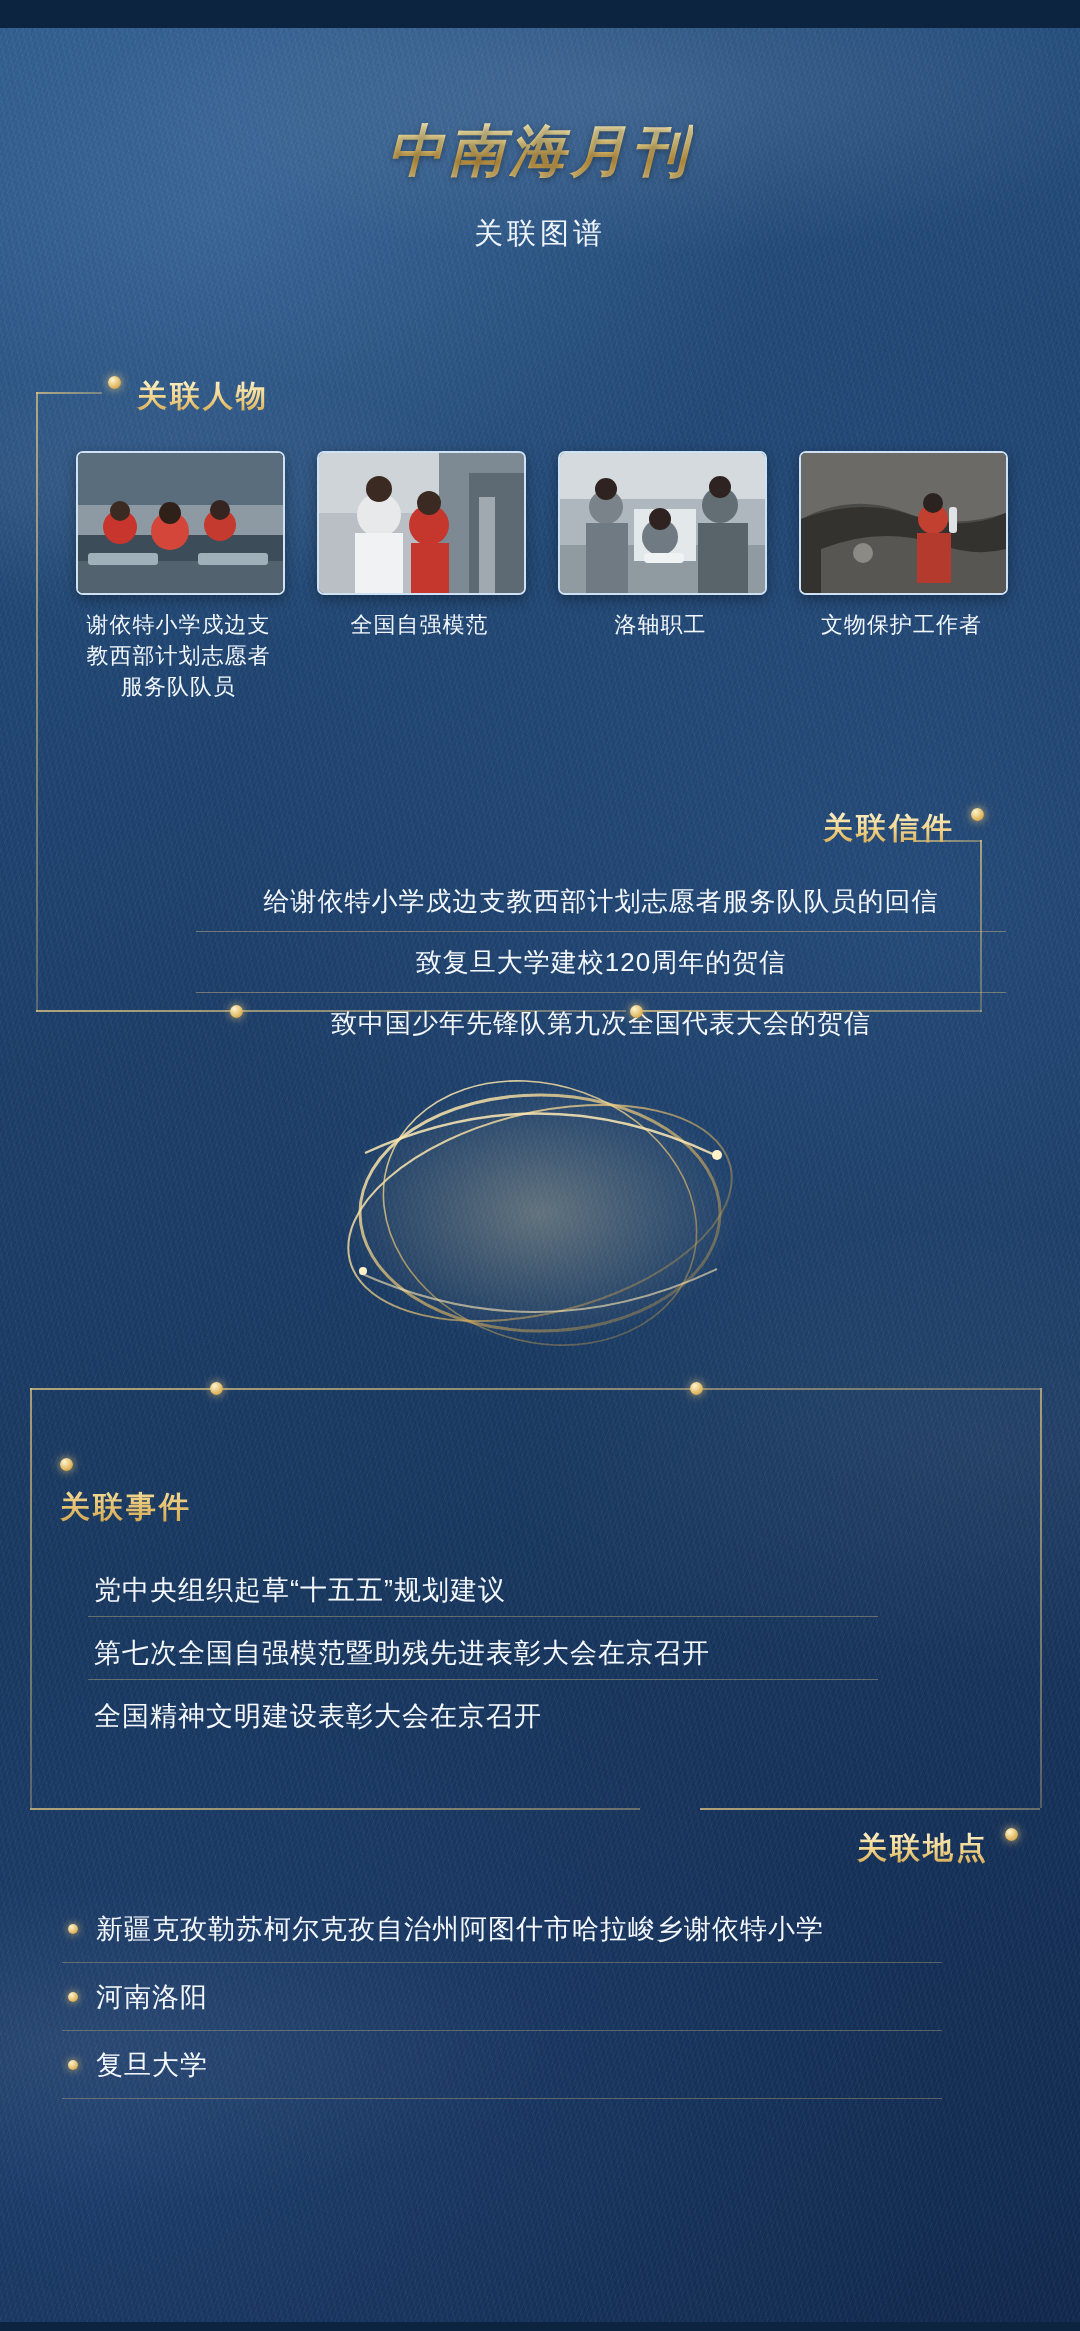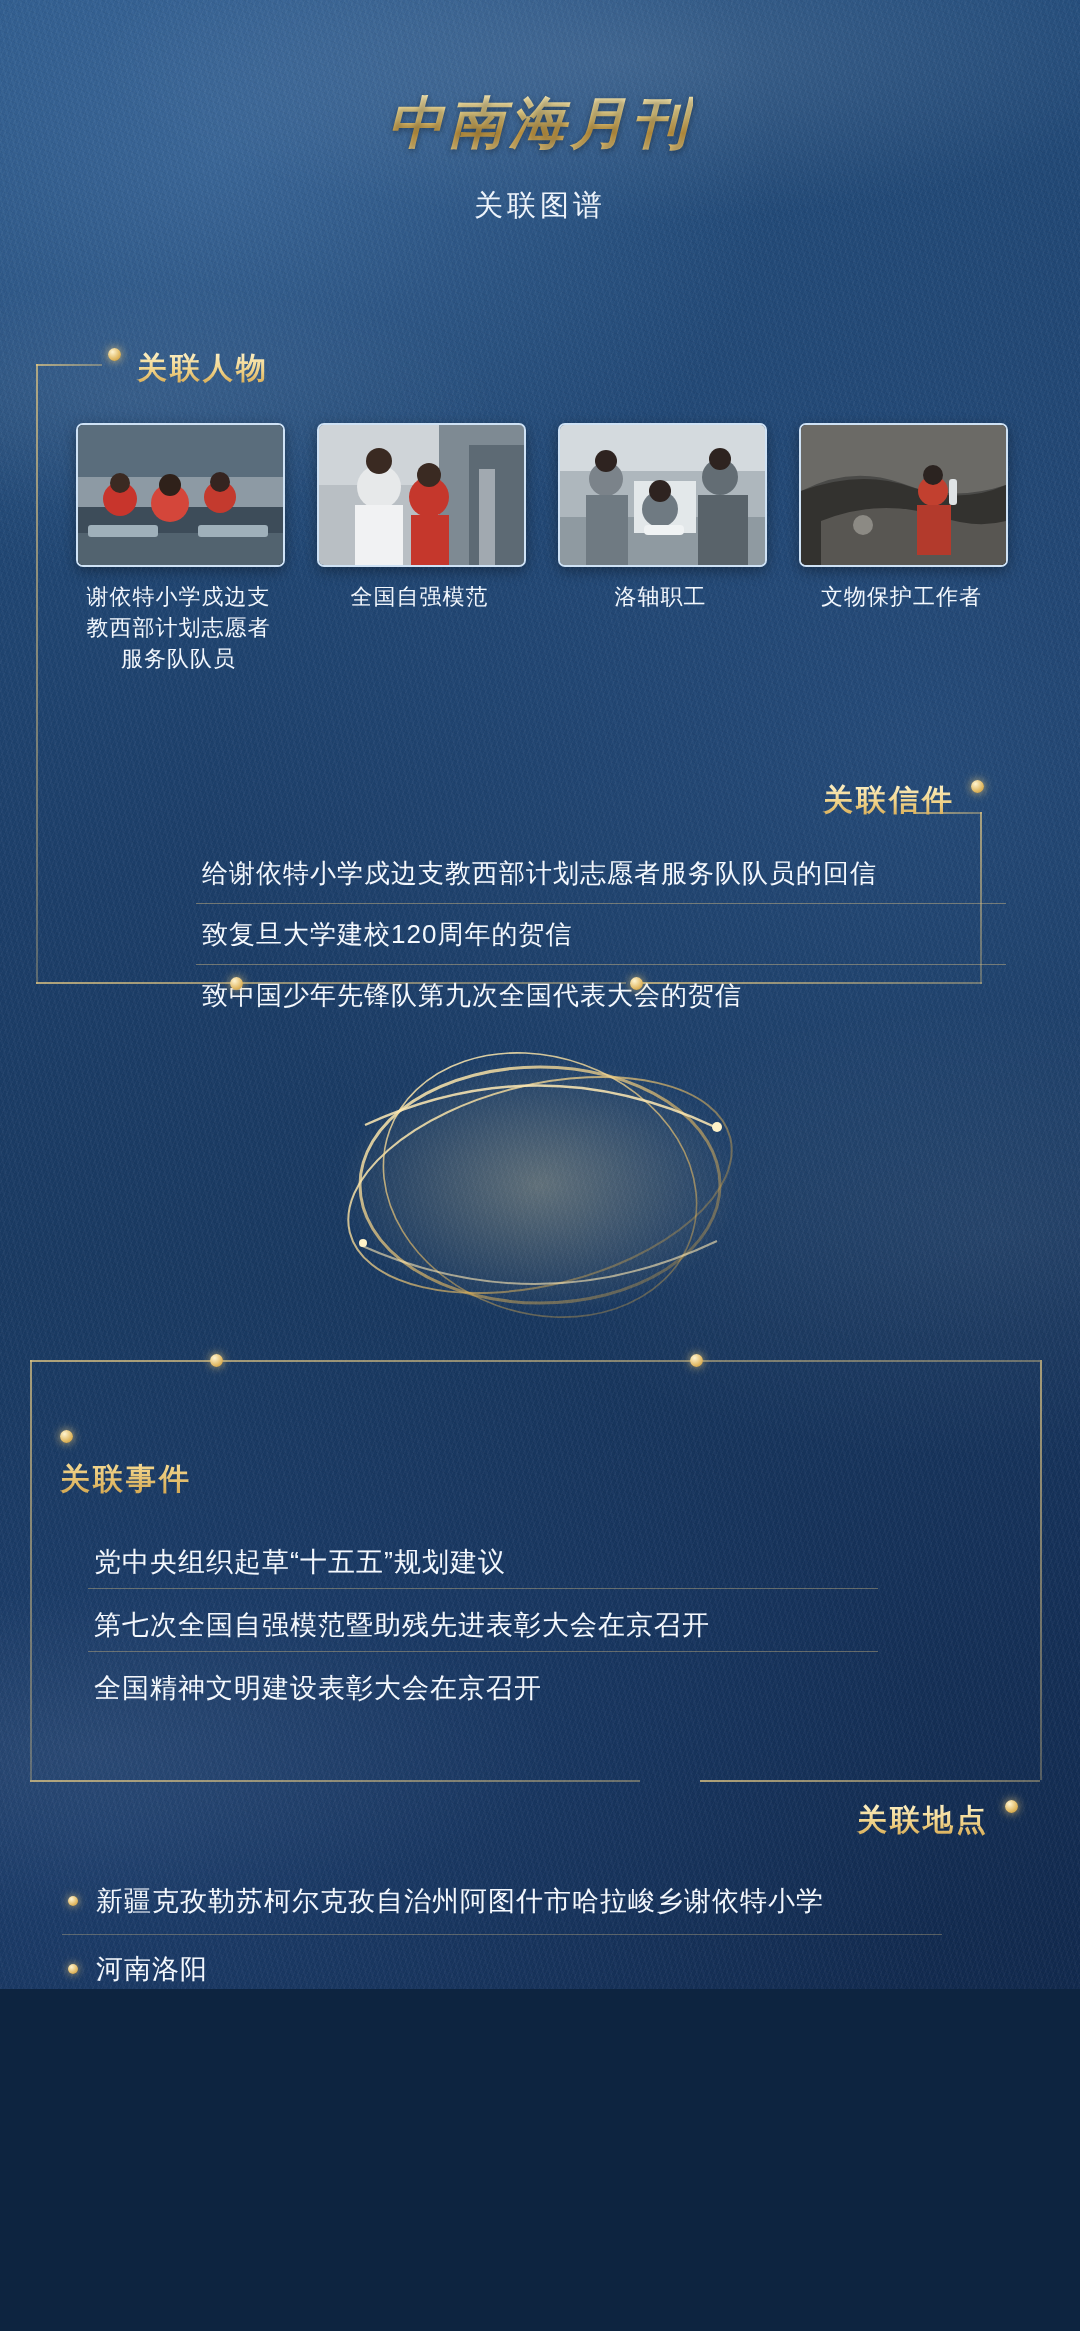--- a/index.html
+++ b/index.html
@@ -6,27 +6,28 @@
     margin: 0;
     padding: 0;
     background: #0d2440;
   }
   body {
     font-family: "Liberation Sans", "DejaVu Sans", sans-serif;
   }
   #poster {
     position: relative;
     width: 1080px;
-    height: 1989px;
+    height: 2294px;
     overflow: hidden;
     background:
       radial-gradient(ellipse 900px 700px at 20% 8%, rgba(92,140,190,0.38), rgba(92,140,190,0) 62%),
       radial-gradient(ellipse 1100px 900px at 85% 38%, rgba(60,105,160,0.30), rgba(60,105,160,0) 65%),
       radial-gradient(ellipse 1200px 800px at 10% 92%, rgba(40,80,135,0.45), rgba(40,80,135,0) 70%),
       linear-gradient(165deg, #2a5687 0%, #234a78 18%, #1d3f6a 40%, #1a3a62 60%, #16325a 80%, #122a4e 100%);
+    margin-top: 28px;
   }
   
   #poster::before {
     content: "";
     position: absolute;
     inset: 0;
     background-image:
       repeating-linear-gradient(115deg, rgba(255,255,255,0.030) 0 1px, rgba(255,255,255,0) 1px 4px),
       repeating-linear-gradient(25deg, rgba(0,0,0,0.035) 0 1px, rgba(0,0,0,0) 1px 5px),
       repeating-linear-gradient(78deg, rgba(255,255,255,0.018) 0 2px, rgba(0,0,0,0.015) 2px 6px);
@@ -141,20 +142,21 @@
 
   
   #letters-section { position: absolute; top: 780px; left: 0; width: 1080px; }
   #letters-head { margin-right: 96px; }
   .letter-list {
     margin: 22px 0 0 0;
     padding: 0;
     list-style: none;
     width: 810px;
     margin-left: 196px;
+    text-align: center;
   }
   .letter-list li {
     font-size: 26px;
     color: #f4f8fd;
     letter-spacing: 1px;
     padding: 13px 6px 12px 6px;
     border-bottom: 1px solid rgba(214,189,131,0.45);
   }
   .letter-list li:last-child { border-bottom: none; }
 

